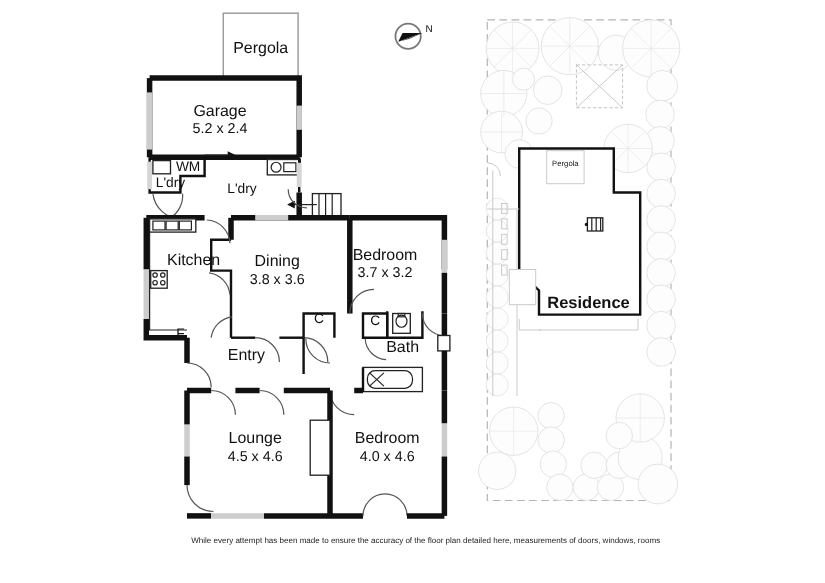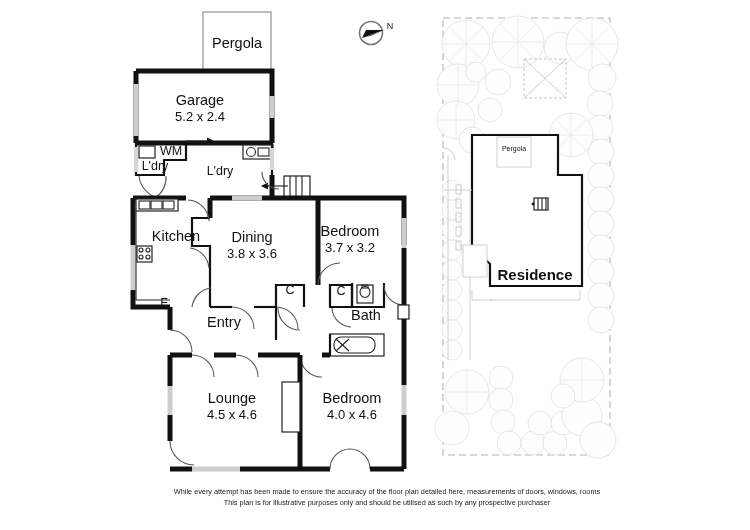--- a/index.html
+++ b/index.html
@@ -337,16 +337,15 @@
       <line class="fix-line" x1="542" y1="198" x2="542" y2="210"></line>
       <line class="fix-line" x1="546" y1="198" x2="546" y2="210"></line>
       <circle cx="533" cy="204" r="1.4" fill="#111"></circle>
       <path class="site-light" d="M443,148 A12,12 0 0 1 455,160"></path>
     </g>
 
   </svg>
 
   <div class="disc" style="top:487px;margin-left:24px;">
     <div>While every attempt has been made to ensure the accuracy of the floor plan detailed here, measurements of doors, windows, rooms</div>
-    <div>This plan is for illustrative purposes only and should be utilised as such by any prospective purchaser</div>
   </div>
 
 </div>
 
 </body></html>

